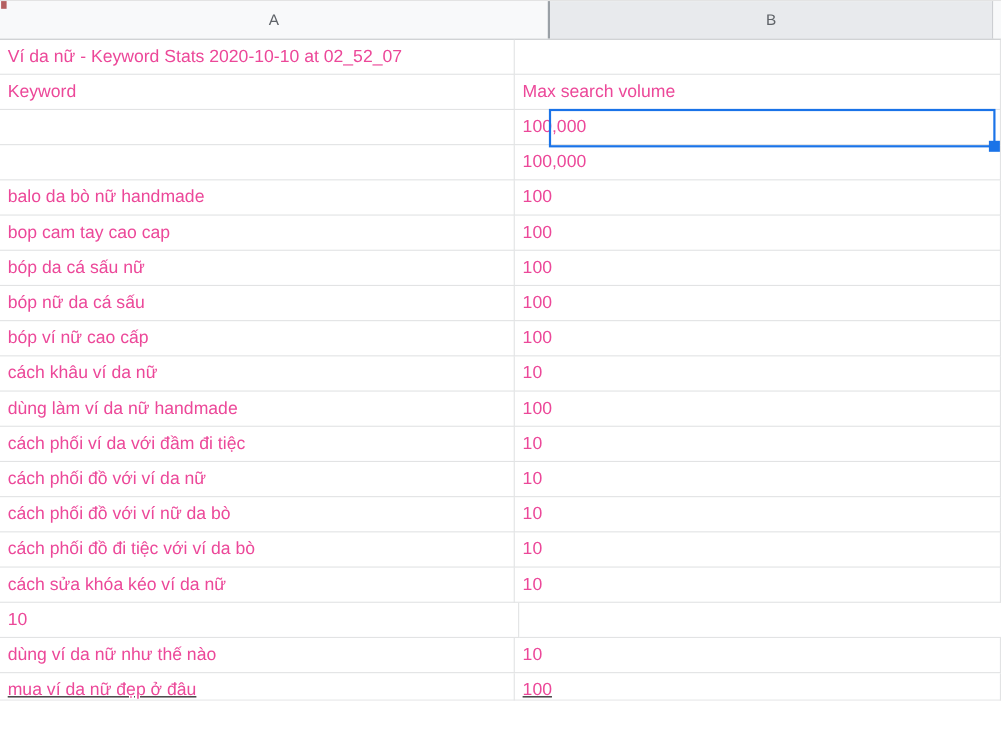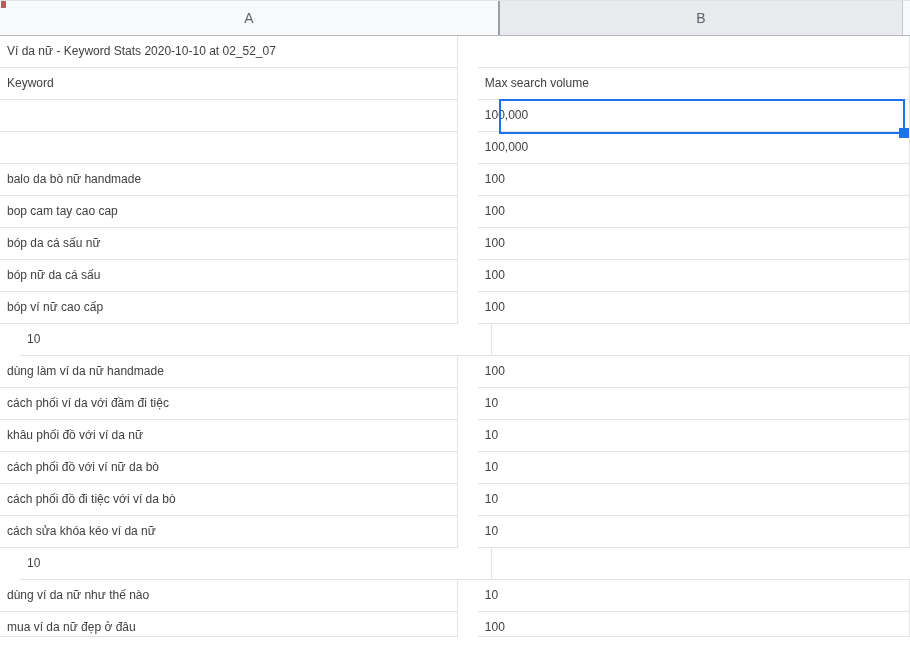--- a/index.html
+++ b/index.html
@@ -22,31 +22,31 @@
     color: #5f6368;
     background: #f8f9fa;
     user-select: none;
   }
   .ch-a { width: 500px; border-right: 2px solid #9aa0a6; }
   .ch-b { width: 403px; background: #e8eaed; border-right: 1px solid #c5c8cb; }
   .ch-c { flex: 1; }
 
   
   .row { display: flex; height: 32px; box-sizing: border-box; }
-  .row.cut { height: 25px; overflow: hidden; }
+  .row.cut { height: 25px; overflow: hidden; text-decoration: underline; }
   .cell {
     box-sizing: border-box;
-    font-size: 12px; line-height: 31px;
-    color: #404040;
+    font-size: 16px; line-height: 31px;
+    color: #ec4899;
     padding-left: 7px;
     white-space: nowrap; overflow: hidden;
     border-bottom: 1px solid #e2e3e4;
   }
   .ca { width: 500px; border-right: 1px solid #e2e3e4; }
-  .cb { width: 472px; border-right: 1px solid #e2e3e4; margin-left: 20px; }
+  .cb { width: 472px; border-right: 1px solid #e2e3e4; }
   .cc { flex: 1; padding-left: 0; }
 
   
   .selection {
     position: absolute; left: 499px; top: 99px; width: 406px; height: 35px;
     box-sizing: border-box;
     border: 2px solid #1a73e8;
     pointer-events: none;
     z-index: 5;
   }
@@ -115,35 +115,36 @@
       <div class="cell ca">bóp nữ da cá sấu</div>
       <div class="cell cb">100</div>
       <div class="cell cc"></div>
     </div>
   <div class="row">
       <div class="cell ca">bóp ví nữ cao cấp</div>
       <div class="cell cb">100</div>
       <div class="cell cc"></div>
     </div>
   <div class="row">
+      <div class="cell ca">cách khâu ví da nữ</div>
       <div class="cell cb">10</div>
       <div class="cell cc"></div>
     </div>
   <div class="row">
       <div class="cell ca">dùng làm ví da nữ handmade</div>
       <div class="cell cb">100</div>
       <div class="cell cc"></div>
     </div>
   <div class="row">
       <div class="cell ca">cách phối ví da với đầm đi tiệc</div>
       <div class="cell cb">10</div>
       <div class="cell cc"></div>
     </div>
   <div class="row">
-      <div class="cell ca">khâu phối đồ với ví da nữ</div>
+      <div class="cell ca">cách phối đồ với ví da nữ</div>
       <div class="cell cb">10</div>
       <div class="cell cc"></div>
     </div>
   <div class="row">
       <div class="cell ca">cách phối đồ với ví nữ da bò</div>
       <div class="cell cb">10</div>
       <div class="cell cc"></div>
     </div>
   <div class="row">
       <div class="cell ca">cách phối đồ đi tiệc với ví da bò</div>

